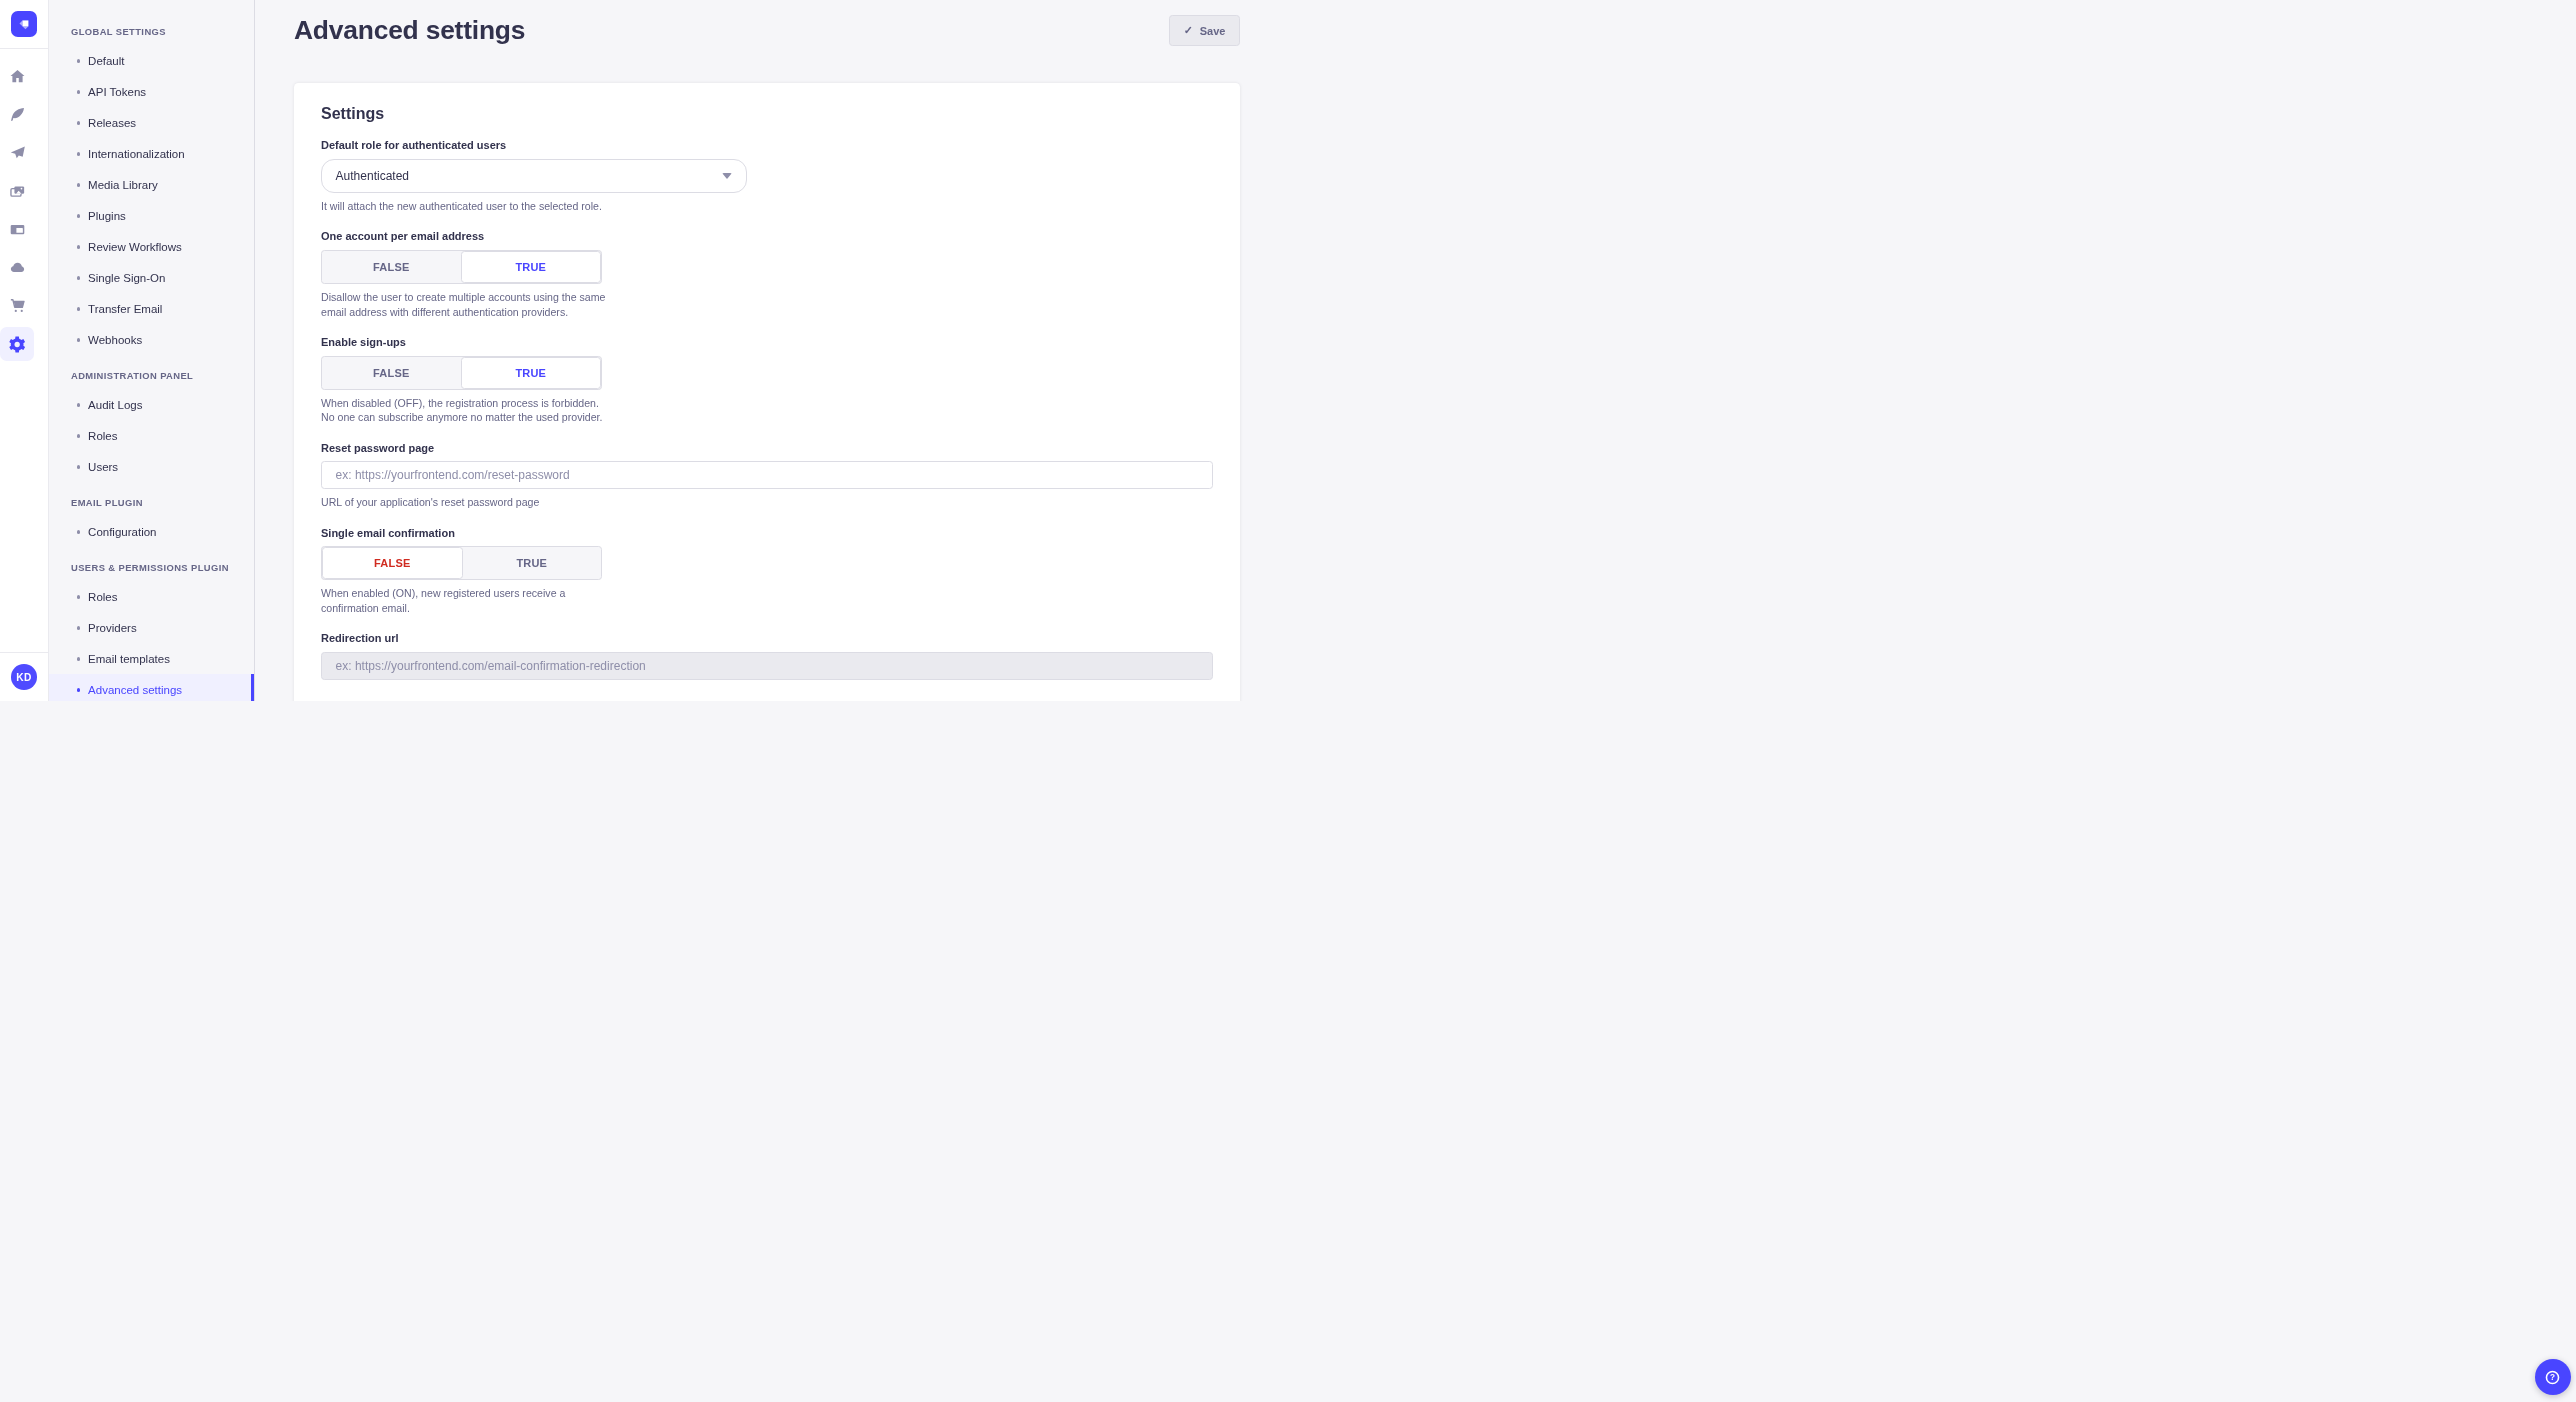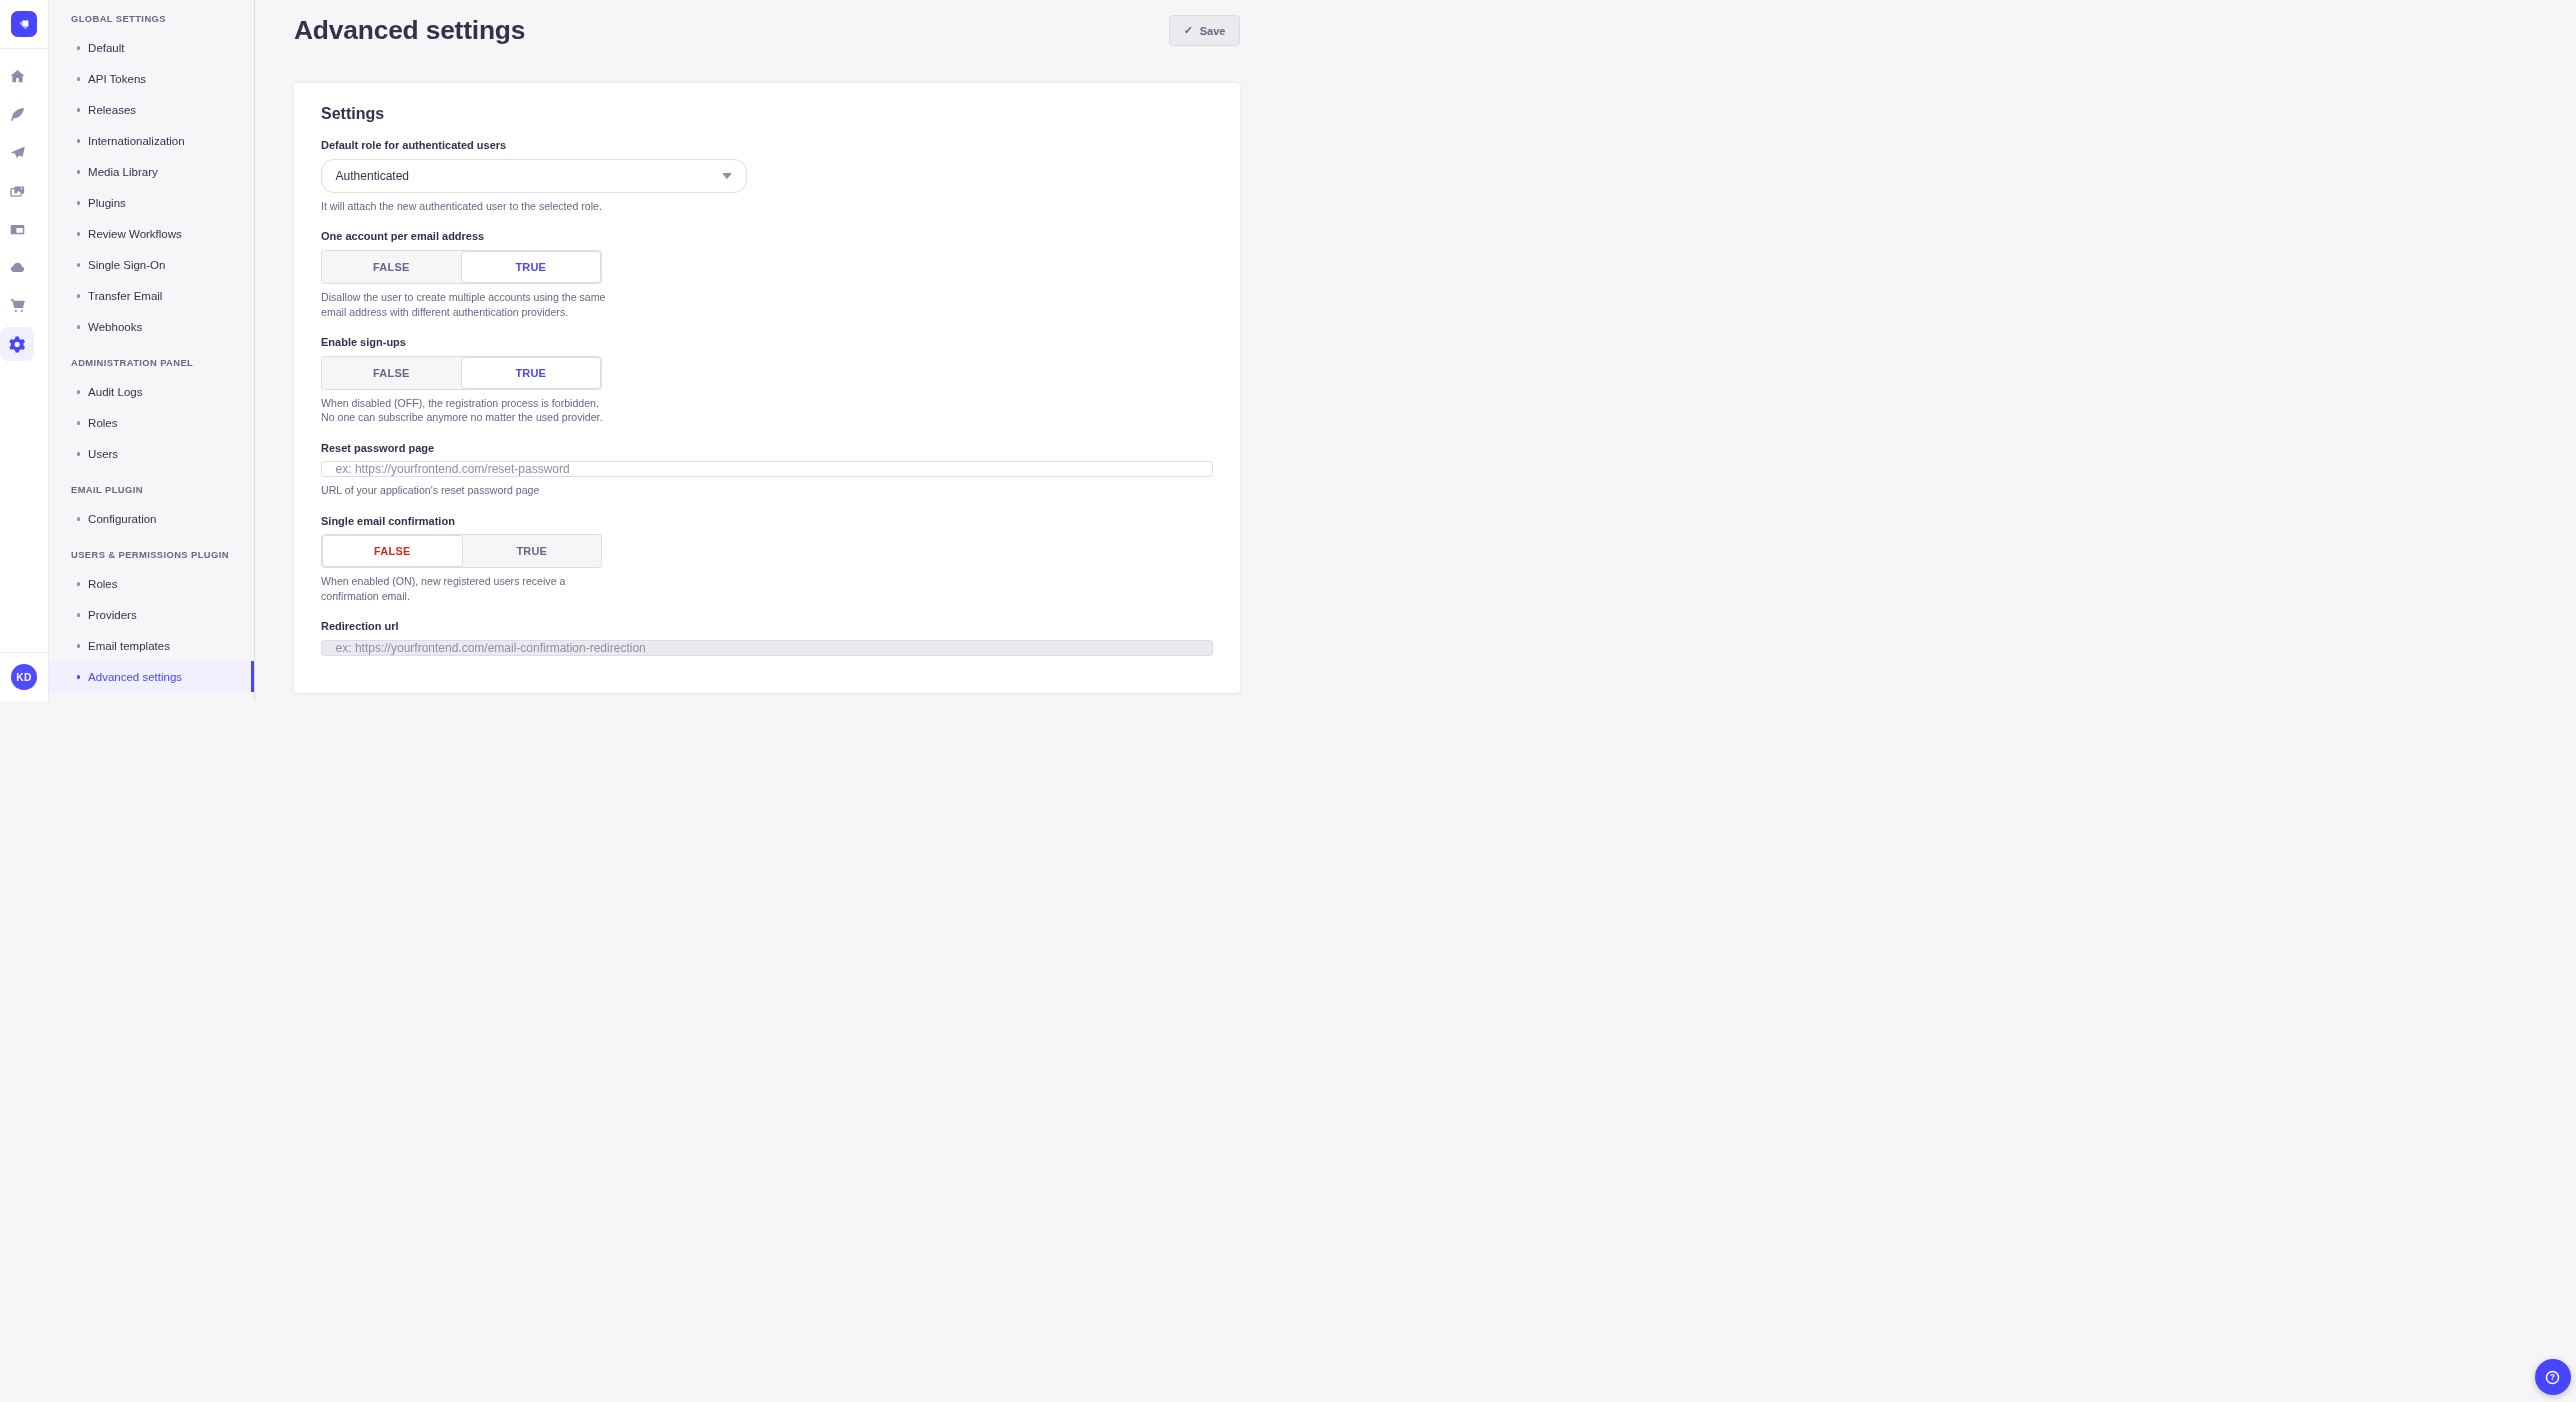--- a/index.html
+++ b/index.html
@@ -15,21 +15,21 @@
   .rail-logo-wrap{height:49px;width:100%;display:flex;align-items:center;justify-content:center;border-bottom:0.9px solid #eaeaef;box-sizing:border-box}
   .rail-logo{width:25.6px;height:25.6px;border-radius:6.8px;background:#4945ff;display:flex;align-items:center;justify-content:center;cursor:pointer}
   .rail-icons{padding-top:10.2px;display:flex;flex-direction:column;gap:4.3px;flex:1}
   .rail-btn{width:34px;height:34px;border-radius:6.8px;display:flex;align-items:center;justify-content:center;color:#8e8ea9;cursor:pointer}
   .rail-btn svg{display:block}
   .rail-btn.active{background:#f0f0ff;color:#4945ff}
   .rail-bottom{width:100%;height:49px;border-top:0.9px solid #eaeaef;display:flex;align-items:center;justify-content:center;box-sizing:border-box}
   .avatar{width:25.6px;height:25.6px;border-radius:50%;background:#4f4bff;color:#fff;font-size:10.2px;font-weight:700;display:flex;align-items:center;justify-content:center;letter-spacing:0.3px;cursor:pointer}
 
   
-  .subnav{width:206px;background:#f6f6f9;border-right:0.9px solid #dcdce4;box-sizing:border-box;padding-top:12px;flex-shrink:0;overflow:hidden}
+  .subnav{width:206px;background:#f6f6f9;border-right:0.9px solid #dcdce4;box-sizing:border-box;padding-top:25px;flex-shrink:0;overflow:hidden}
   .sec-h{font-size:9.4px;font-weight:700;color:#666687;letter-spacing:0.4px;padding:0 22px;margin:13.6px 0 6.8px;line-height:13.6px}
   .sec-h.first{margin-top:0}
   .sec-list{list-style:none;margin:0;padding:0}
   .snav-item{height:31px;display:flex;align-items:center;padding-left:28px;font-size:11.5px;color:#32324d;cursor:pointer;position:relative}
   .snav-item .dot{width:3.4px;height:3.4px;border-radius:50%;background:#8e8ea9;margin-right:7.7px;flex-shrink:0}
   .snav-item.active{background:#f0f0ff;color:#4945ff}
   .snav-item.active .dot{background:#4945ff}
   .snav-item.active::after{content:"";position:absolute;right:0;top:0;bottom:0;width:2.6px;background:#4945ff}
 
   
@@ -47,21 +47,21 @@
   .hint.narrow{max-width:294px}
 
   .select{width:426px;height:34px;box-sizing:border-box;border:0.9px solid #dcdce4;border-radius:13px;background:#fff;display:flex;align-items:center;justify-content:space-between;padding:0 13.6px;font-size:12px;cursor:pointer}
   .caret{width:0;height:0;border-left:5.1px solid transparent;border-right:5.1px solid transparent;border-top:6px solid #8e8ea9;border-radius:1.7px}
 
   .toggle{width:281px;height:34px;box-sizing:border-box;border:0.9px solid #dcdce4;background:#f6f6f9;border-radius:3.4px;padding:0;display:flex}
   .t-opt{flex:1;display:flex;align-items:center;justify-content:center;font-size:11px;font-weight:700;letter-spacing:0.2px;color:#666687;border-radius:3.4px;cursor:pointer;box-sizing:border-box}
   .t-opt.on-true{background:#fff;border:0.9px solid #dcdce4;color:#4945ff}
   .t-opt.on-false{background:#fff;border:0.9px solid #dcdce4;color:#d02b20}
 
-  .text-input{width:100%;height:16px;box-sizing:border-box;border:0.9px solid #dcdce4;border-radius:3.4px;background:#fff;padding:0 13.6px;font-size:12px;font-family:inherit;color:#32324d}
+  .text-input{width:100%;height:28px;box-sizing:border-box;border:0.9px solid #dcdce4;border-radius:3.4px;background:#fff;padding:0 13.6px;font-size:12px;font-family:inherit;color:#32324d}
   .text-input::placeholder{color:#8e8ea9}
   .text-input:disabled{background:#eaeaef;border-color:#dcdce4;color:#0f172a}
 
   .fab{position:fixed;right:5.1px;bottom:6.8px;width:36px;height:36px;border-radius:50%;background:#4945ff;display:flex;align-items:center;justify-content:center;box-shadow:0 1.7px 6.8px rgba(33,33,52,.25);cursor:pointer}
 </style>
 </head>
 <body>
 
 <div class="app">
 

